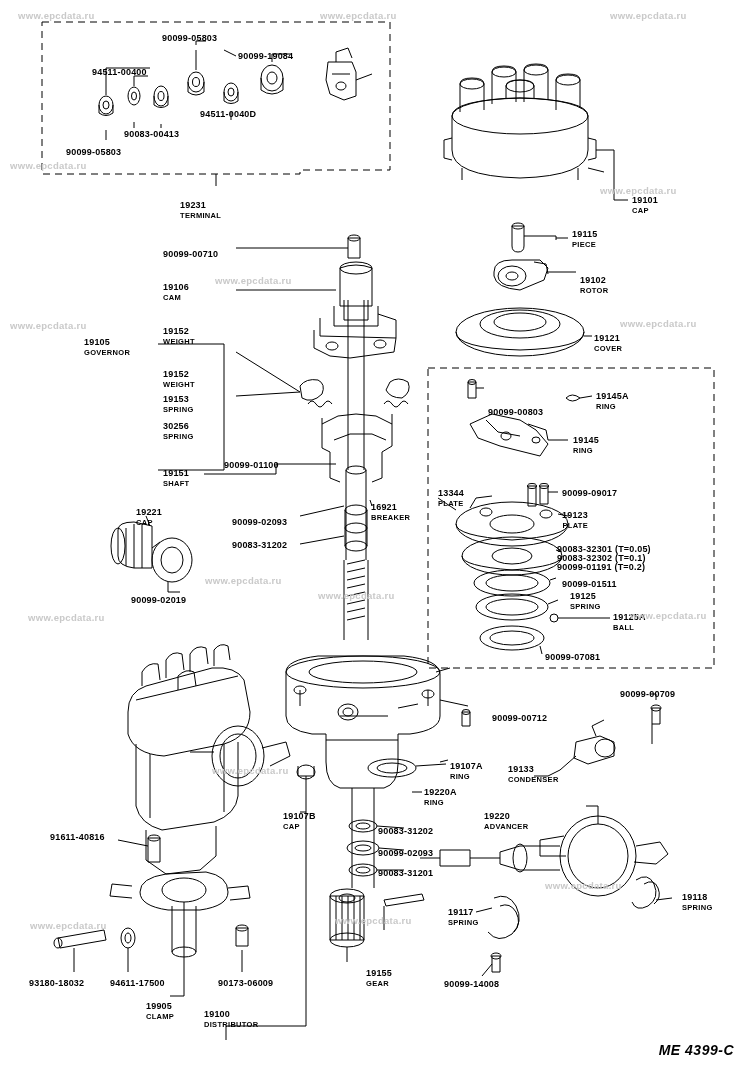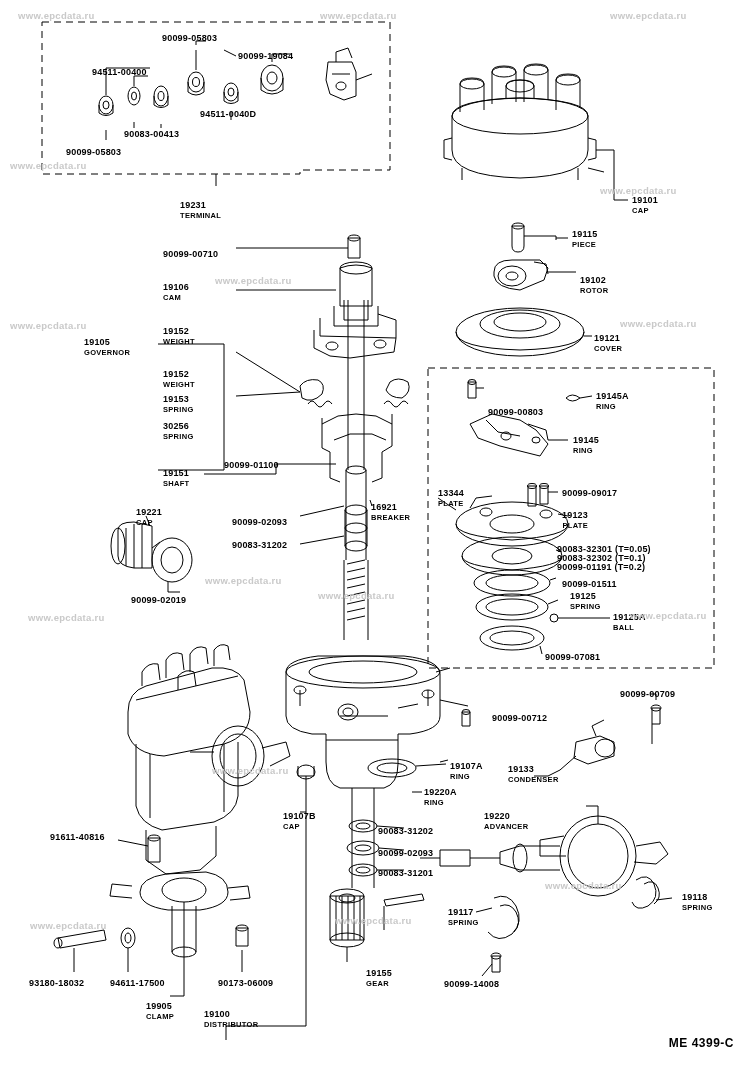--- a/index.html
+++ b/index.html
@@ -5,21 +5,21 @@
   html,body{margin:0;padding:0;background:#ffffff;}
   body{width:744px;height:1070px;position:relative;overflow:hidden;
        font-family:"Liberation Sans",sans-serif;color:#000;}
   #sheet{position:absolute;inset:0;}
   svg#art{position:absolute;left:0;top:0;width:744px;height:1070px;}
   .lbl{position:absolute;font-size:9px;line-height:9.5px;letter-spacing:.2px;
        white-space:pre;font-weight:bold;}
   .lbl .sub{display:block;font-size:7.5px;font-weight:bold;letter-spacing:.3px;}
   .wm{position:absolute;font-size:9.5px;color:#c9c9c9;font-weight:bold;
       letter-spacing:.3px;white-space:pre;}
-  .code{position:absolute;right:10px;bottom:20px;font-size:12px;font-weight:bold;letter-spacing:.5px;}
+  .code{position:absolute;right:10px;bottom:12px;font-size:14px;font-weight:bold;letter-spacing:.5px;font-style:italic;}
 </style>
 </head>
 <body>
 
 <div id="sheet">
 
 <svg id="art" viewBox="0 0 744 1070">
   <g fill="none" stroke="#000" stroke-width="1">
 
     <path d="M42 22 L390 22 L390 170 L300 170 L300 174 L42 174 Z" stroke-dasharray="7,5"></path>

